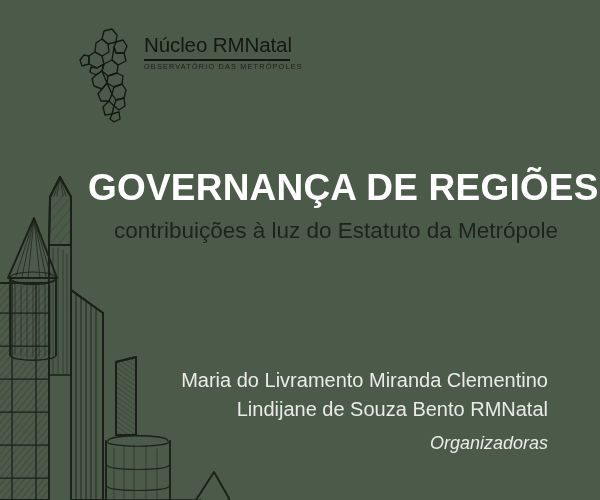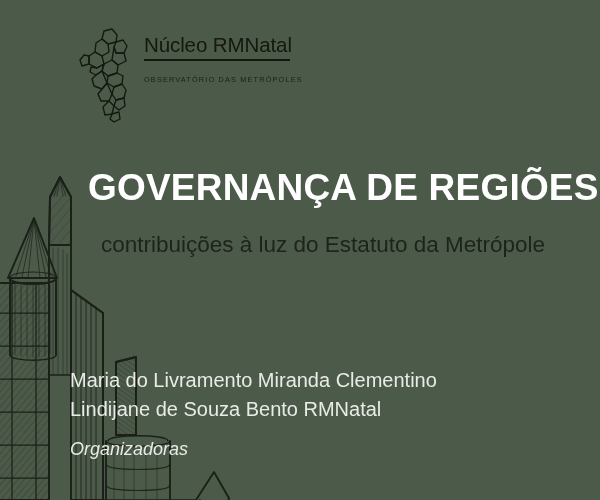--- a/index.html
+++ b/index.html
@@ -58,67 +58,68 @@
   .logo-rule {
     height: 1.6px;
     background: #14180f;
     margin-top: 2px;
     width: 146px;
   }
   .logo-tagline {
     font-size: 7.3px;
     color: #1b2016;
     letter-spacing: 1.18px;
-    margin-top: 14px;
+    margin-top: 1px;
     white-space: nowrap;
   }
 
   
   #titleblock {
     position: absolute;
     right: 42px;
     top: 166px;
     width: 470px;
-    text-align: center;
+    text-align: right;
   }
   .title-line {
     font-size: 37px;
     font-weight: bold;
     color: #ffffff;
     line-height: 1.17;
     letter-spacing: 0.2px;
     white-space: nowrap;
   }
   .subtitle {
     font-size: 22.5px;
     color: #1d241b;
     line-height: 1.3;
-    margin-top: 21px;
+    margin-top: 7px;
     white-space: nowrap;
   }
 
   
   #authorblock {
     position: absolute;
-    right: 60px;
+    right: 52px;
     top: 366px;
     width: 470px;
+    text-align: right;
   }
   .author-line {
     font-size: 20px;
     color: #e9ece6;
     line-height: 1.45;
     white-space: nowrap;
   }
   .role-line {
     font-size: 18px;
     color: #e9ece6;
     font-style: italic;
     line-height: 1.5;
-    margin-top: 12px;
+    margin-top: 6px;
     white-space: nowrap;
   }
 </style>
 </head>
 <body>
 
 <div id="cover">
 
   <svg id="citysketch" viewBox="0 0 230 350" fill="none" xmlns="http://www.w3.org/2000/svg">
     <defs>

